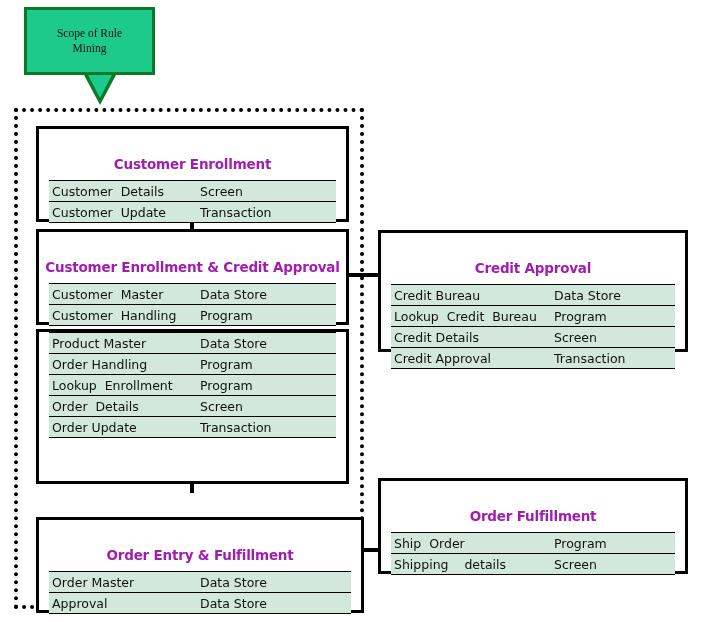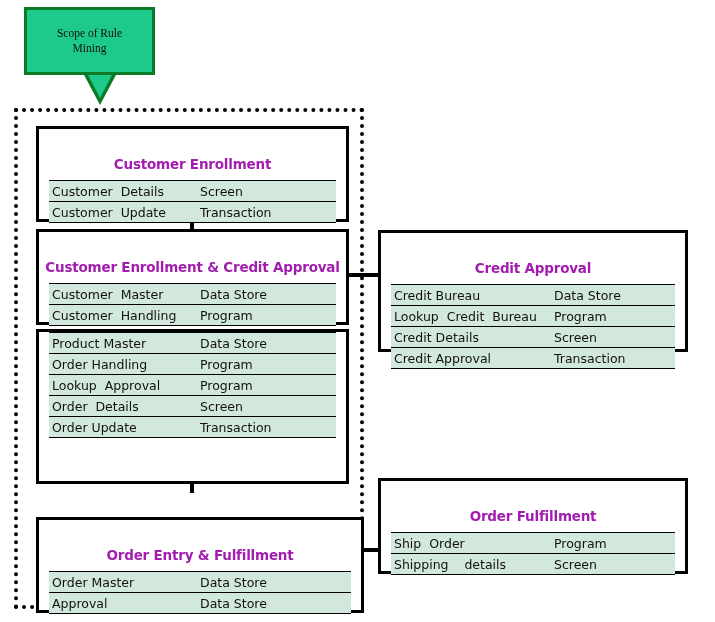--- a/index.html
+++ b/index.html
@@ -179,21 +179,21 @@
     <div class="entity-rows">
       <div class="entity-row">
         <span class="row-name">Product Master</span>
         <span class="row-type">Data Store</span>
       </div>
       <div class="entity-row">
         <span class="row-name">Order Handling</span>
         <span class="row-type">Program</span>
       </div>
       <div class="entity-row">
-        <span class="row-name">Lookup  Approval</span>
+        <span class="row-name">Lookup  Enrollment</span>
         <span class="row-type">Program</span>
       </div>
       <div class="entity-row">
         <span class="row-name">Order  Details</span>
         <span class="row-type">Screen</span>
       </div>
       <div class="entity-row">
         <span class="row-name">Order Update</span>
         <span class="row-type">Transaction</span>
       </div>

